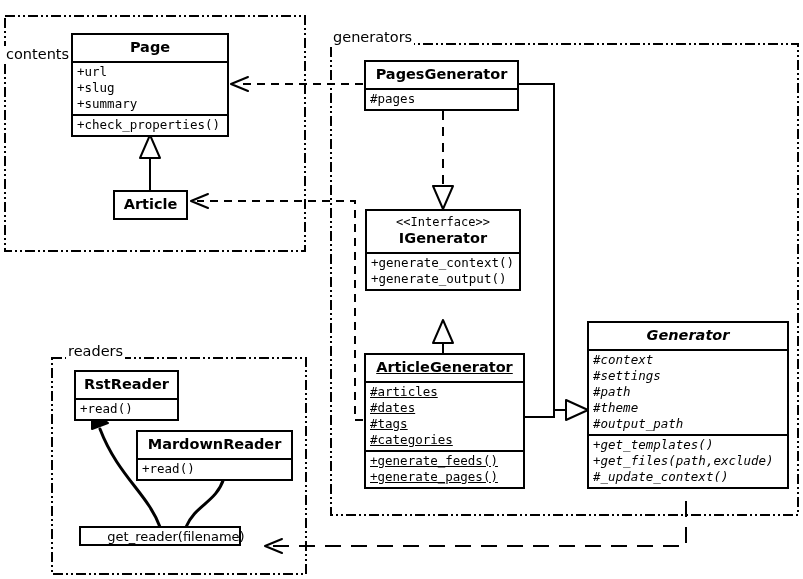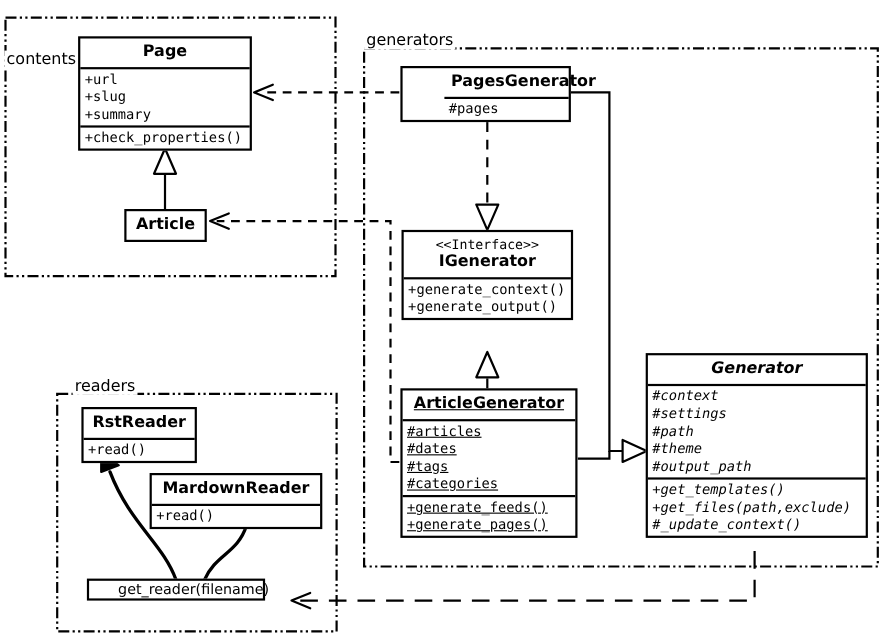--- a/index.html
+++ b/index.html
@@ -172,21 +172,21 @@
     </div>
     <div class="uml-compartment">
       <div class="uml-member">+check_properties()</div>
     </div>
   </div>
 
   <div class="uml-class" style="left:113px; top:190px; width:75px;">
     <div class="uml-name">Article</div>
   </div>
 
-  <div class="uml-class" style="left:364px; top:60px; width:155px;padding-left:38px;">
+  <div class="uml-class" style="left:364px; top:60px; width:155px;">
     <div class="uml-name">PagesGenerator</div>
     <div class="uml-compartment">
       <div class="uml-member">#pages</div>
     </div>
   </div>
 
   <div class="uml-class" style="left:365px; top:209px; width:156px;">
     <div class="uml-name">
       <span class="uml-stereotype">&lt;&lt;Interface&gt;&gt;</span>
       <span>IGenerator</span>

